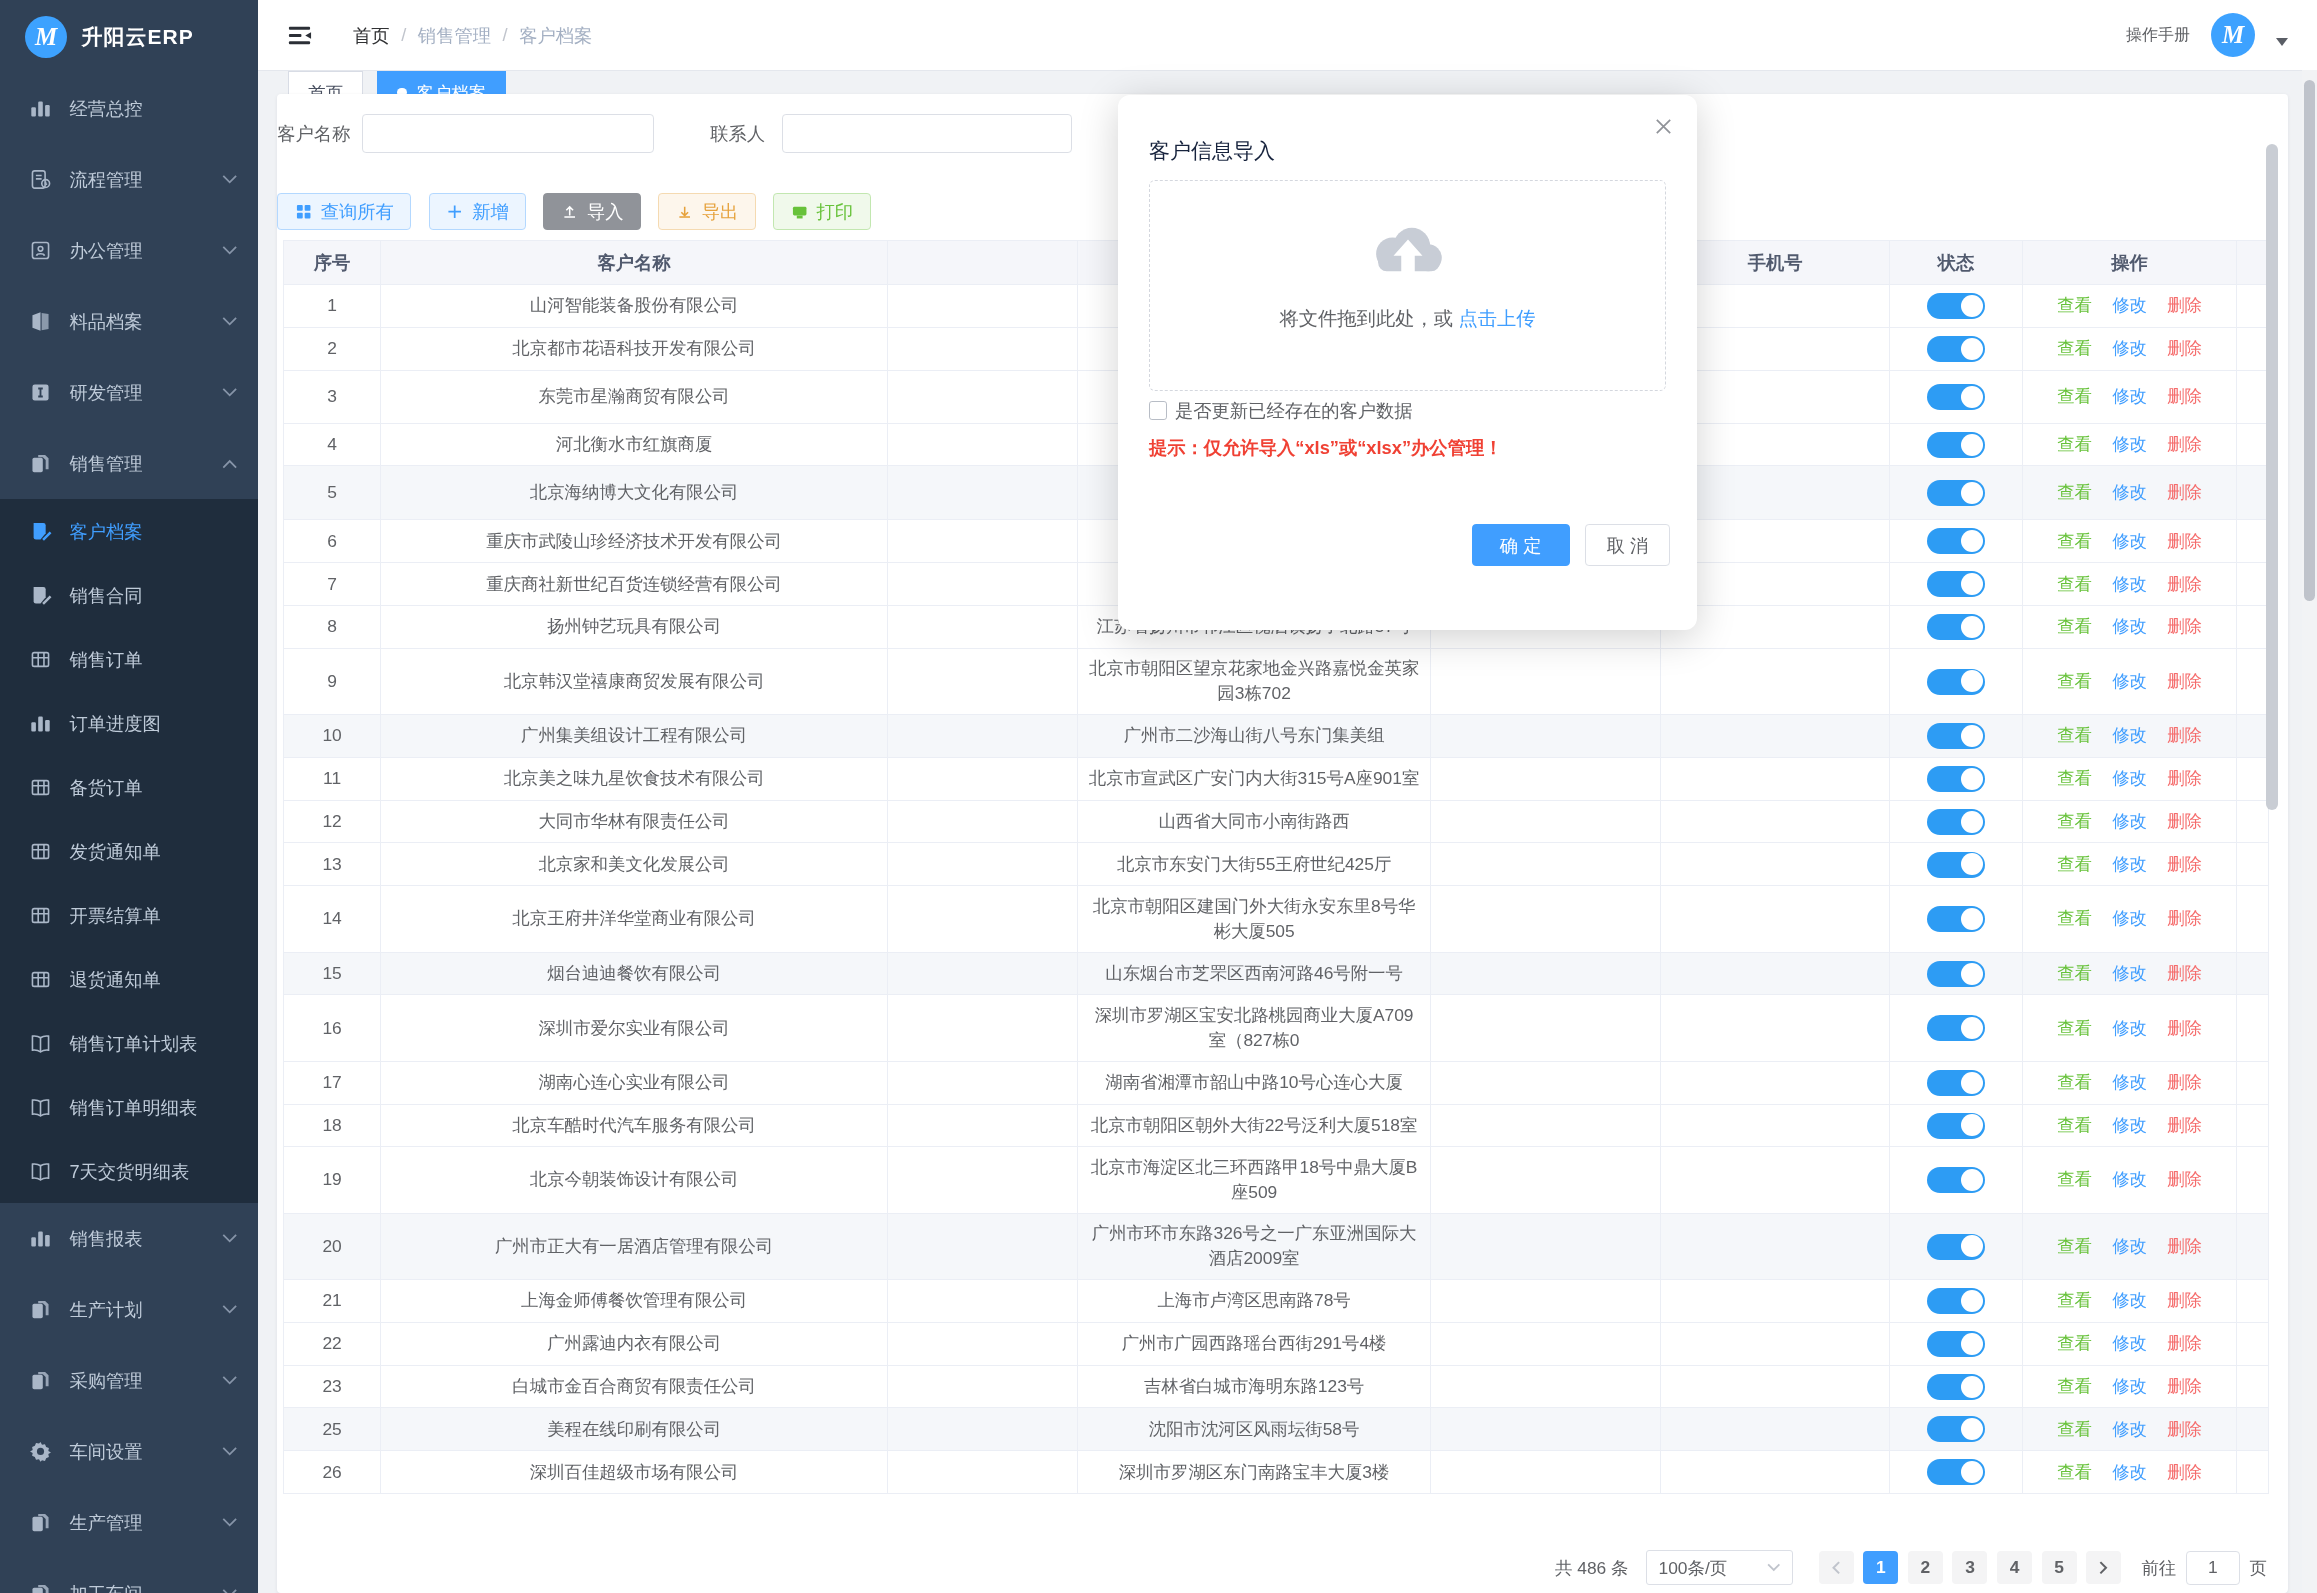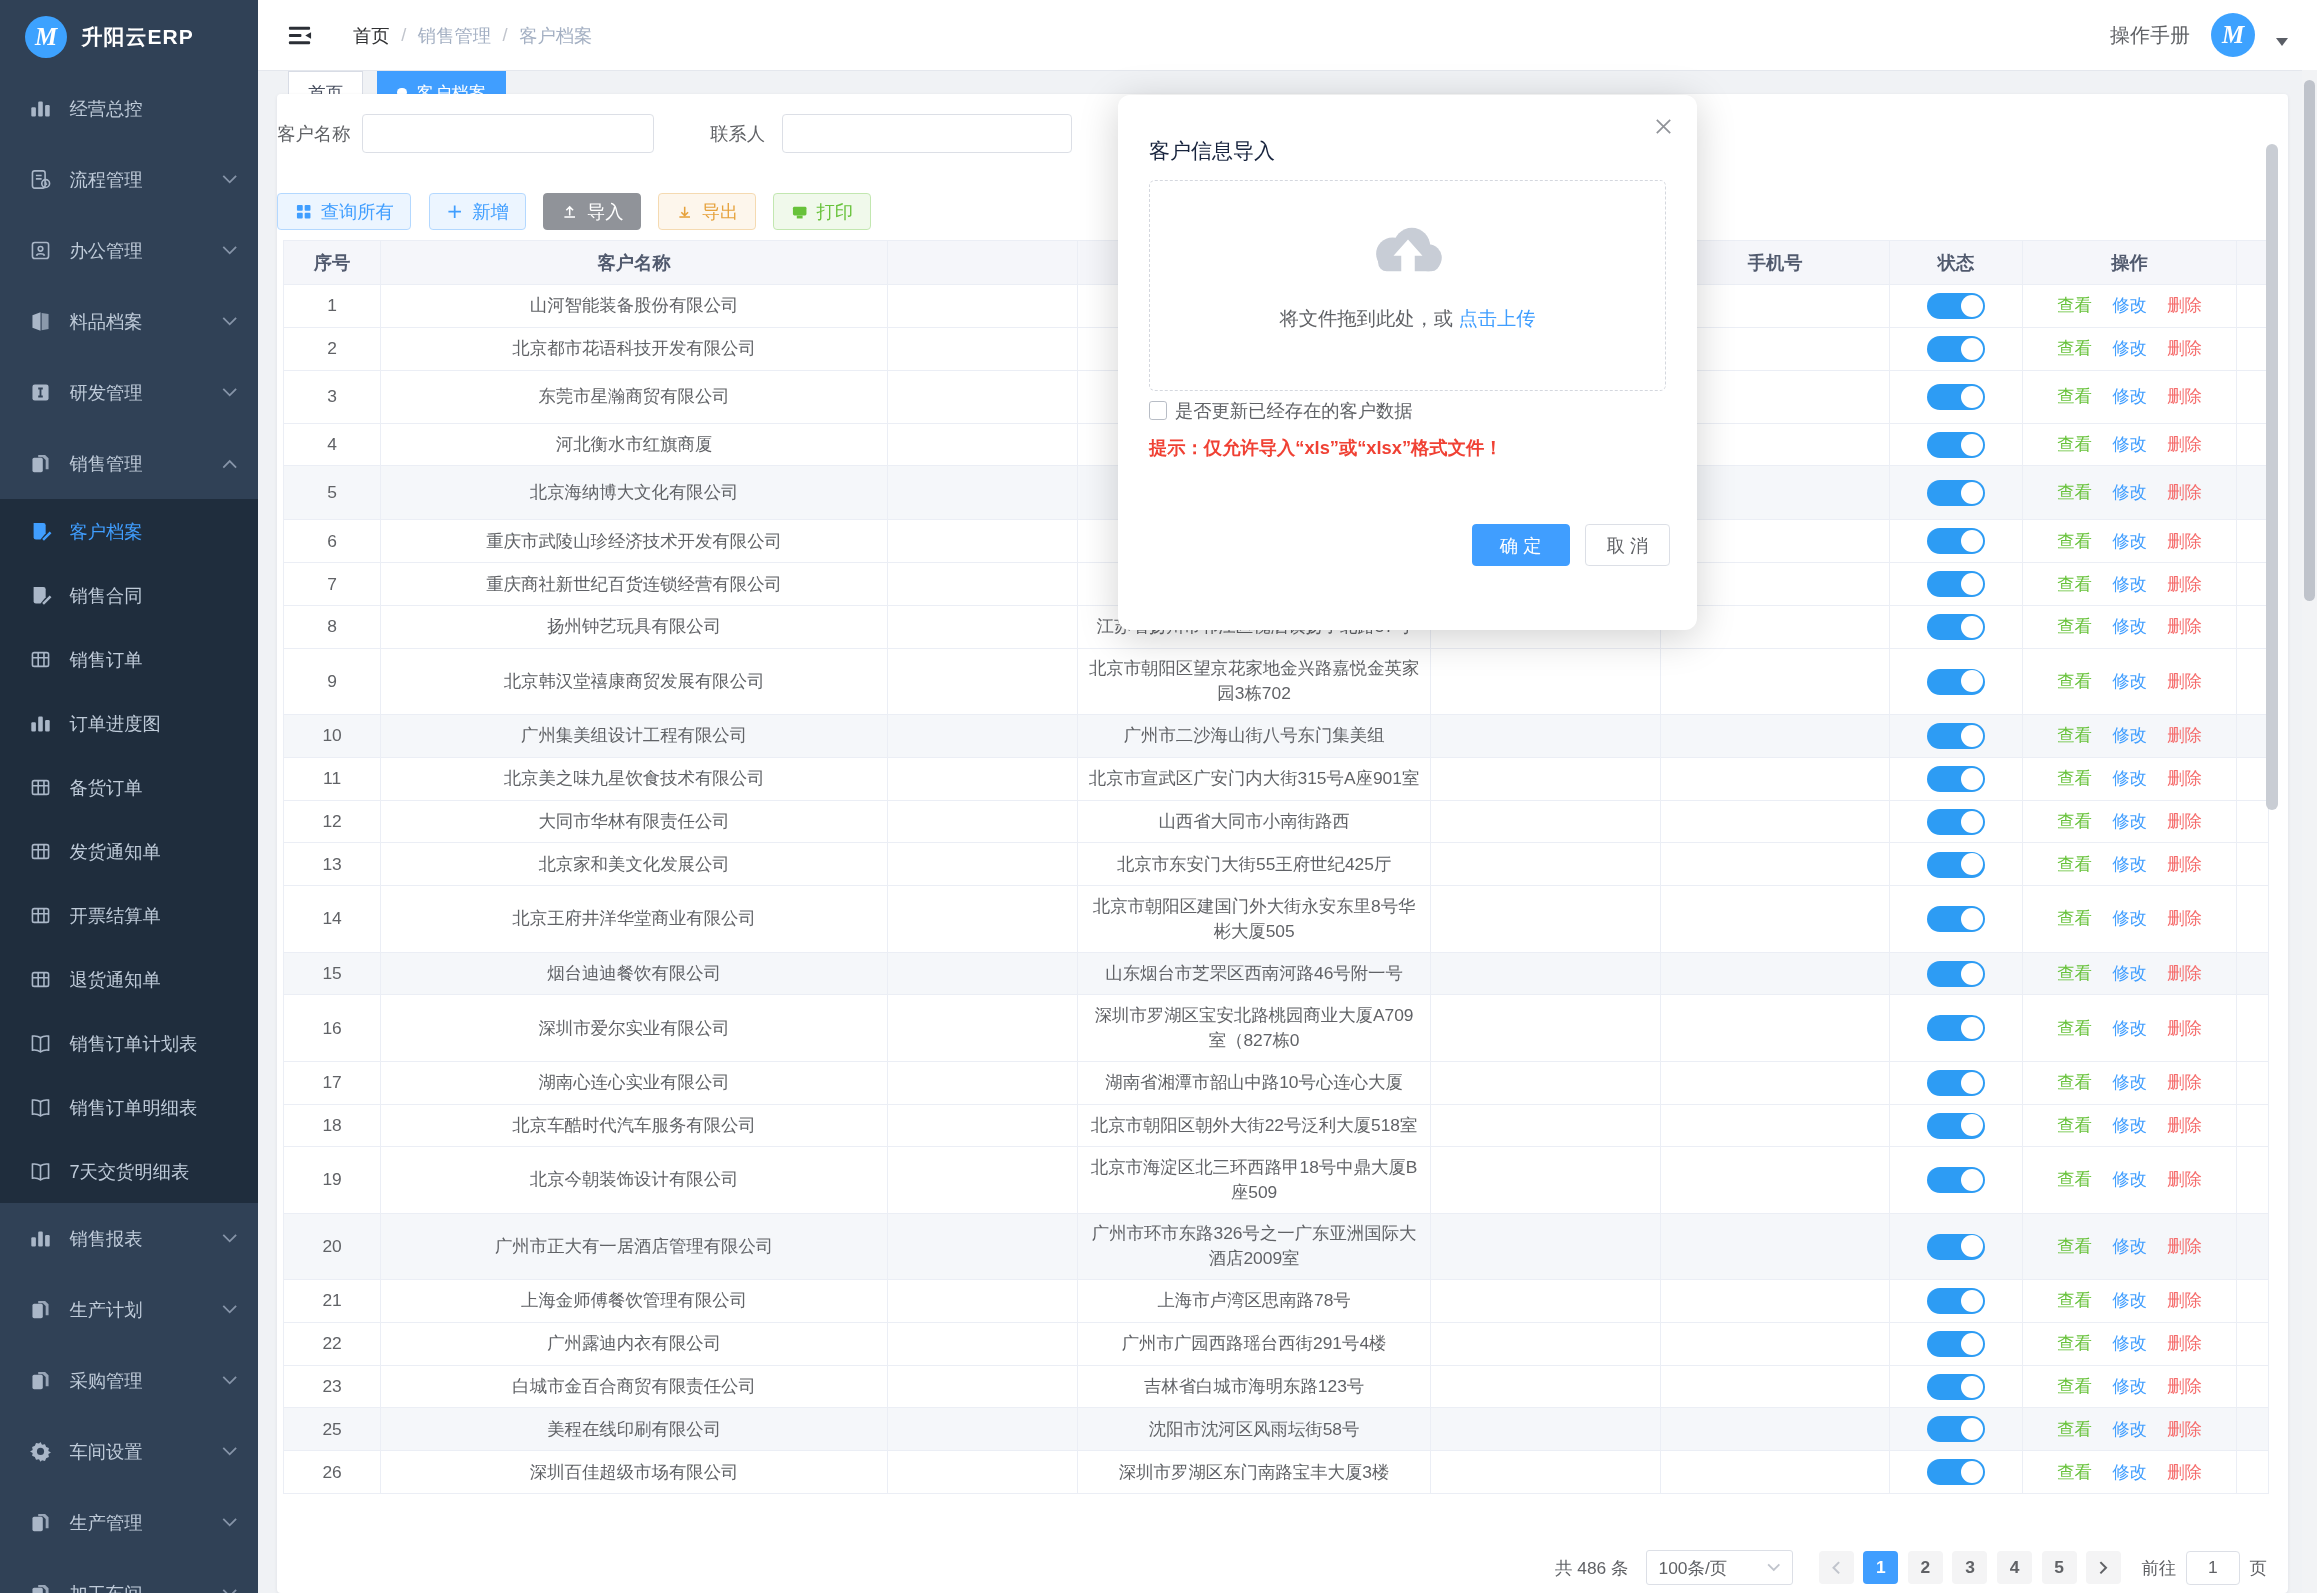--- a/index.html
+++ b/index.html
@@ -25,21 +25,21 @@
   
   .main{position:absolute;left:258px;top:0;right:0;height:1593px;}
   .topbar{height:70px;background:#fff;border-bottom:1px solid #e4e7ed;display:flex;align-items:center;padding:0 29px;position:relative;z-index:4;}
   .collapse-btn{width:25px;height:25px;color:#2b2f36;cursor:pointer;}
   .collapse-btn svg{width:25px;height:25px;display:block;}
   .breadcrumb{margin-left:41px;font-size:18.3px;display:flex;gap:11.6px;align-items:center;}
   .bc-first{color:#303133;}
   .bc-sep{color:#c0c4cc;}
   .bc-rest{color:#a4b0c3;}
   .top-right{margin-left:auto;display:flex;align-items:center;gap:21px;}
-  .manual{font-size:20px;color:#606266;cursor:pointer;}
+  .manual{font-size:16px;color:#606266;cursor:pointer;}
   .avatar{width:44px;height:44px;border-radius:50%;background:#3da2ff;display:flex;align-items:center;justify-content:center;
       color:#fff;font-weight:bold;font-style:italic;font-size:25px;font-family:"Liberation Serif",serif;cursor:pointer;}
   .caret-down{width:0;height:0;border-left:6.8px solid transparent;border-right:6.8px solid transparent;border-top:8.7px solid #5a5e66;margin-top:13.5px;cursor:pointer;}
   
   .tabs{position:absolute;left:30px;top:71px;display:flex;gap:13.5px;z-index:1;}
   .tab{height:41px;padding:0 19.3px;background:#fff;border:1px solid #d8dce5;color:#495060;font-size:17.4px;display:flex;align-items:center;cursor:pointer;}
   .tab.active{background:#409eff;border-color:#409eff;color:#fff;}
   .tab .dot{width:9.7px;height:9.7px;border-radius:50%;background:#fff;margin-right:9.7px;}
   
   .card{position:absolute;left:19.3px;right:29px;top:94px;bottom:0;background:#fff;border-radius:3.9px;
@@ -1021,21 +1021,21 @@
         </div>
         <div class="upload-text">
           <span>将文件拖到此处，或</span>
           <span class="upload-link">点击上传</span>
         </div>
       </div>
       <div class="modal-check">
         <span class="checkbox"></span>
         <span>是否更新已经存在的客户数据</span>
       </div>
-      <div class="modal-hint">提示：仅允许导入“xls”或“xlsx”格式文件！</div>
+      <div class="modal-hint">提示：仅允许导入“xls”或“xlsx”办公管理！</div>
       <div class="modal-footer">
         <div class="m-btn primary">确 定</div>
         <div class="m-btn plain">取 消</div>
       </div>
     </div>
   </div>
 
   <div class="page-scroll-track">
     <div class="page-scroll-thumb"></div>
   </div>

